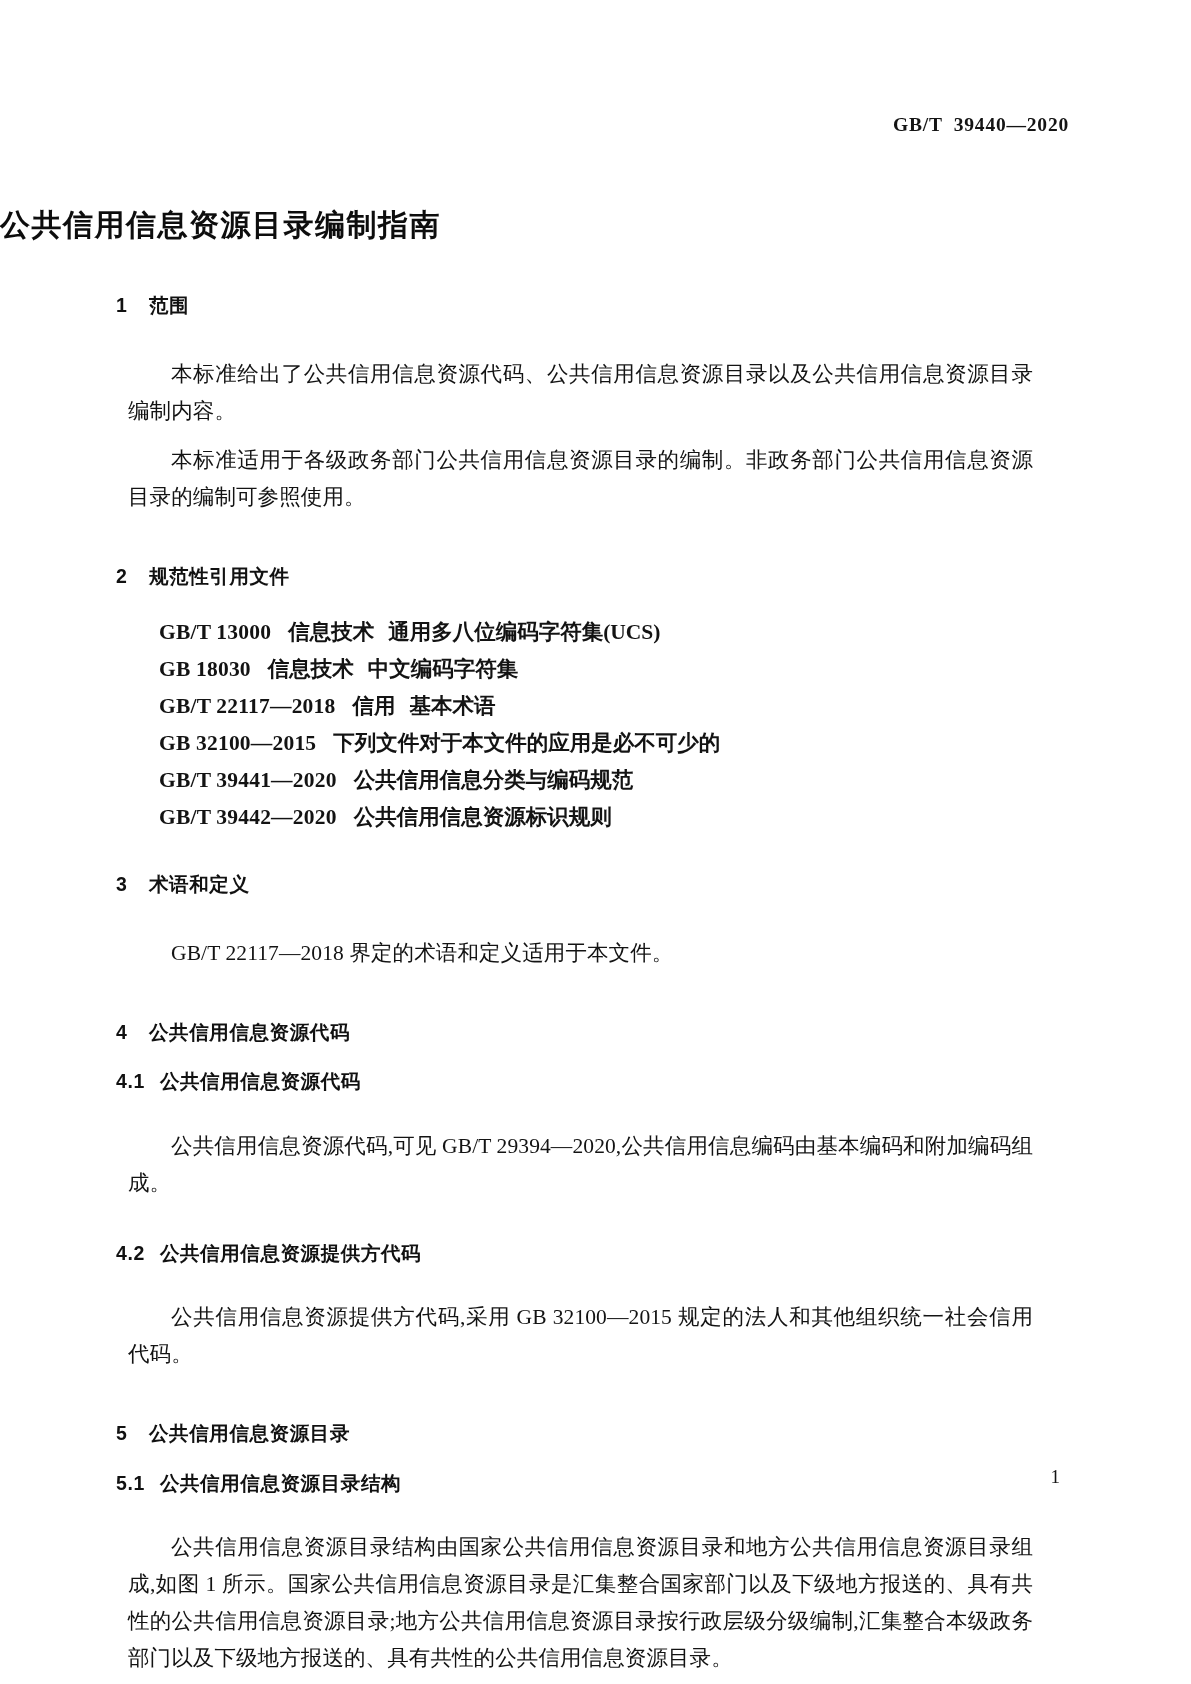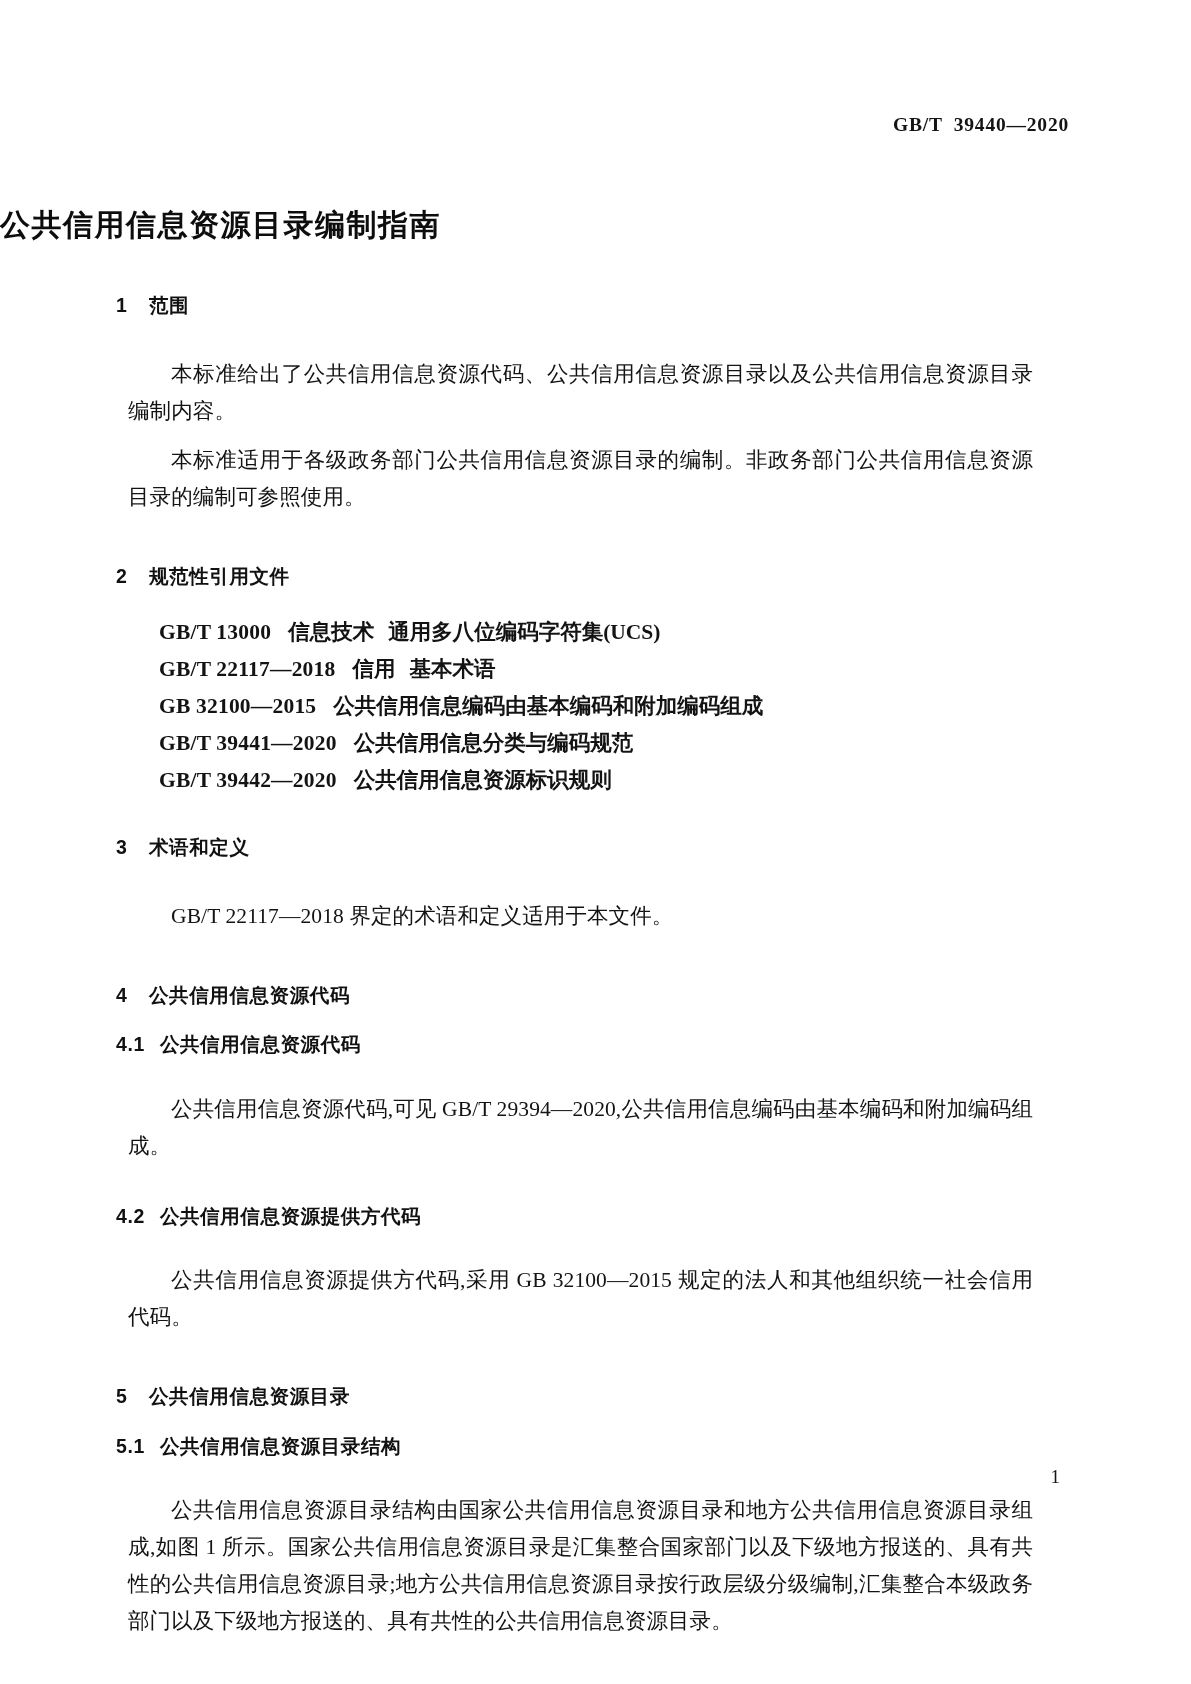--- a/index.html
+++ b/index.html
@@ -153,22 +153,23 @@
     <div class="sp-after-clause"></div>
     <p class="body indent">本标准给出了公共信用信息资源代码、公共信用信息资源目录以及公共信用信息资源目录编制内容。</p>
     <p class="body indent">本标准适用于各级政务部门公共信用信息资源目录的编制。非政务部门公共信用信息资源目录的编制可参照使用。</p>
 
     <div class="sp-before-clause"></div>
     <h2 class="clause"><span class="num">2</span><span class="gap-1"></span><span>规范性引用文件</span></h2>
     <div class="sp-after-clause"></div>
 
     <ul class="ref-list">
       <li><span class="ref-id">GB/T 13000</span><span class="ref-sep"></span><span>信息技术</span><span class="ref-sep-sm"></span><span>通用多八位编码字符集(UCS)</span></li>
+      <li><span class="ref-id">GB 18030</span><span class="ref-sep"></span><span>信息技术</span><span class="ref-sep-sm"></span><span>中文编码字符集</span></li>
       <li><span class="ref-id">GB/T 22117—2018</span><span class="ref-sep"></span><span>信用</span><span class="ref-sep-sm"></span><span>基本术语</span></li>
-      <li><span class="ref-id">GB 32100—2015</span><span class="ref-sep"></span><span>公共信用信息编码由基本编码和附加编码组成</span></li>
+      <li><span class="ref-id">GB 32100—2015</span><span class="ref-sep"></span><span>下列文件对于本文件的应用是必不可少的</span></li>
       <li><span class="ref-id">GB/T 39441—2020</span><span class="ref-sep"></span><span>公共信用信息分类与编码规范</span></li>
       <li><span class="ref-id">GB/T 39442—2020</span><span class="ref-sep"></span><span>公共信用信息资源标识规则</span></li>
     </ul>
 
     <div class="sp-before-clause"></div>
     <h2 class="clause"><span class="num">3</span><span class="gap-1"></span><span>术语和定义</span></h2>
     <div class="sp-after-clause"></div>
     <p class="body indent">GB/T 22117—2018 界定的术语和定义适用于本文件。</p>
 
     <div class="sp-before-clause"></div>

